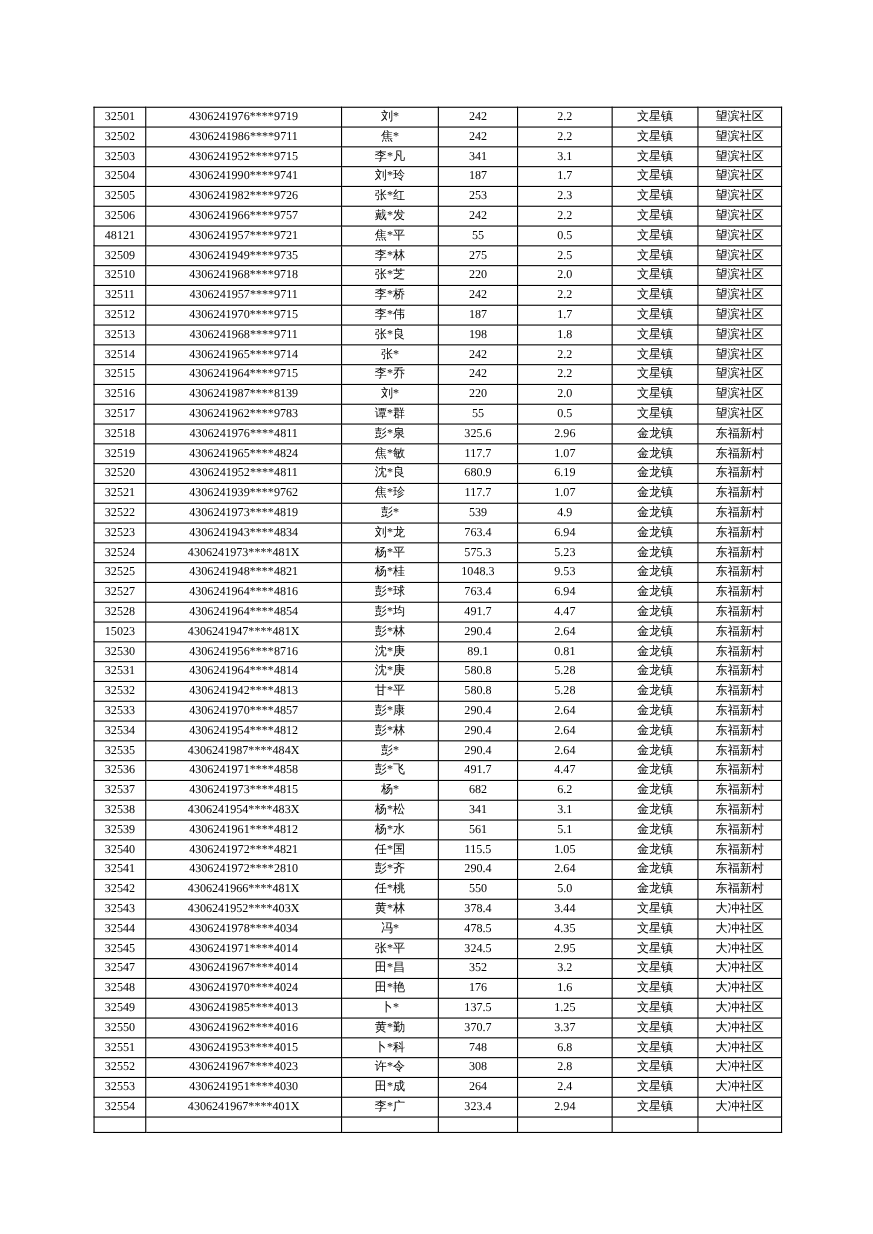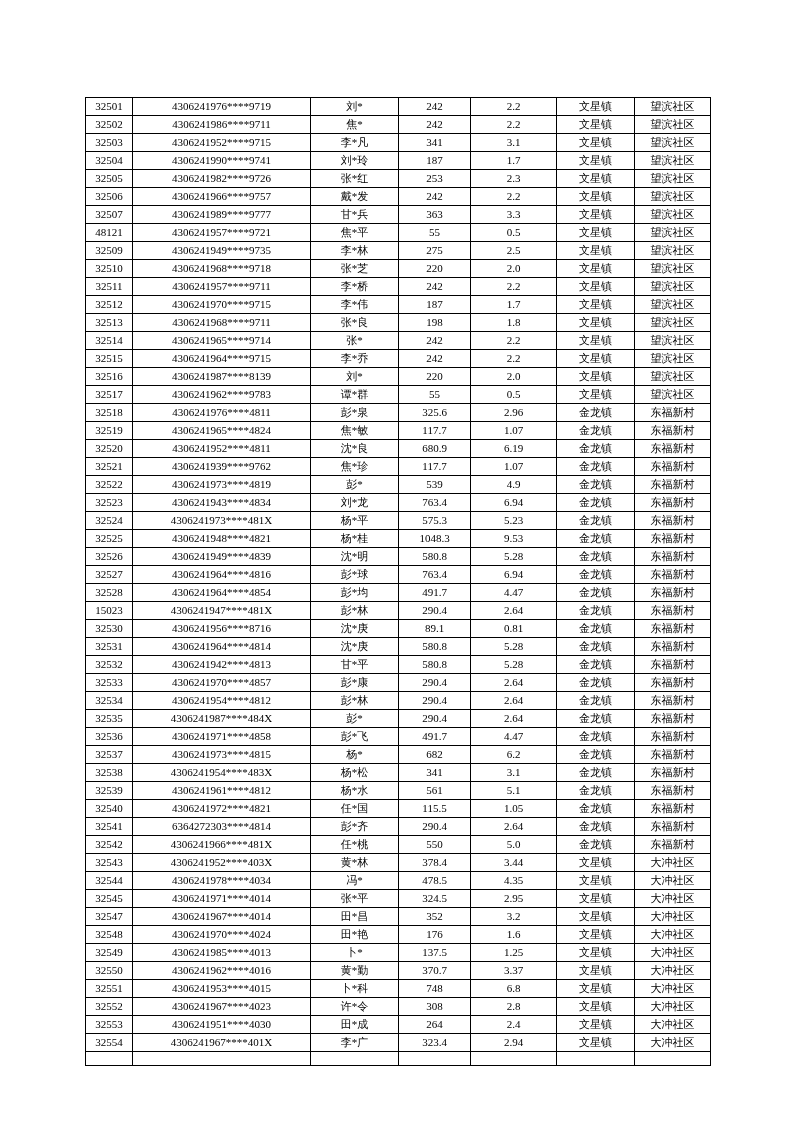--- a/index.html
+++ b/index.html
@@ -111,29 +111,20 @@
         <tr>
           <td>32506</td>
           <td>4306241966****9757</td>
           <td>戴*发</td>
           <td>242</td>
           <td>2.2</td>
           <td>文星镇</td>
           <td>望滨社区</td>
         </tr>
         <tr>
-          <td>32507</td>
-          <td>4306241989****9777</td>
-          <td>甘*兵</td>
-          <td>363</td>
-          <td>3.3</td>
-          <td>文星镇</td>
-          <td>望滨社区</td>
-        </tr>
-        <tr>
           <td>48121</td>
           <td>4306241957****9721</td>
           <td>焦*平</td>
           <td>55</td>
           <td>0.5</td>
           <td>文星镇</td>
           <td>望滨社区</td>
         </tr>
         <tr>
           <td>32509</td>
@@ -282,29 +273,20 @@
         <tr>
           <td>32525</td>
           <td>4306241948****4821</td>
           <td>杨*桂</td>
           <td>1048.3</td>
           <td>9.53</td>
           <td>金龙镇</td>
           <td>东福新村</td>
         </tr>
         <tr>
-          <td>32526</td>
-          <td>4306241949****4839</td>
-          <td>沈*明</td>
-          <td>580.8</td>
-          <td>5.28</td>
-          <td>金龙镇</td>
-          <td>东福新村</td>
-        </tr>
-        <tr>
           <td>32527</td>
           <td>4306241964****4816</td>
           <td>彭*球</td>
           <td>763.4</td>
           <td>6.94</td>
           <td>金龙镇</td>
           <td>东福新村</td>
         </tr>
         <tr>
           <td>32528</td>
@@ -418,21 +400,21 @@
           <td>32540</td>
           <td>4306241972****4821</td>
           <td>任*国</td>
           <td>115.5</td>
           <td>1.05</td>
           <td>金龙镇</td>
           <td>东福新村</td>
         </tr>
         <tr>
           <td>32541</td>
-          <td>6364272303****4814</td>
+          <td>4306241972****2810</td>
           <td>彭*齐</td>
           <td>290.4</td>
           <td>2.64</td>
           <td>金龙镇</td>
           <td>东福新村</td>
         </tr>
         <tr>
           <td>32542</td>
           <td>4306241966****481X</td>
           <td>任*桃</td>

